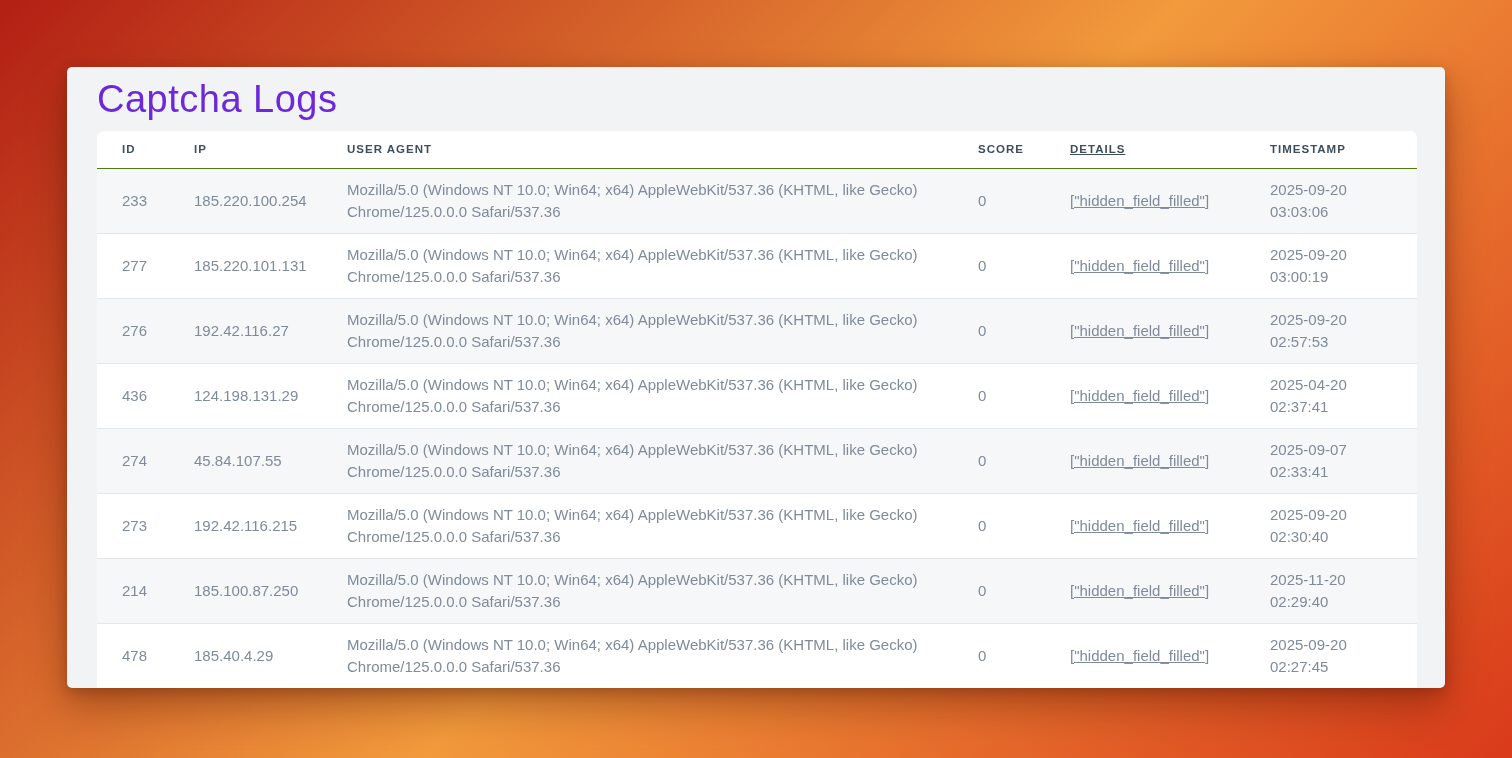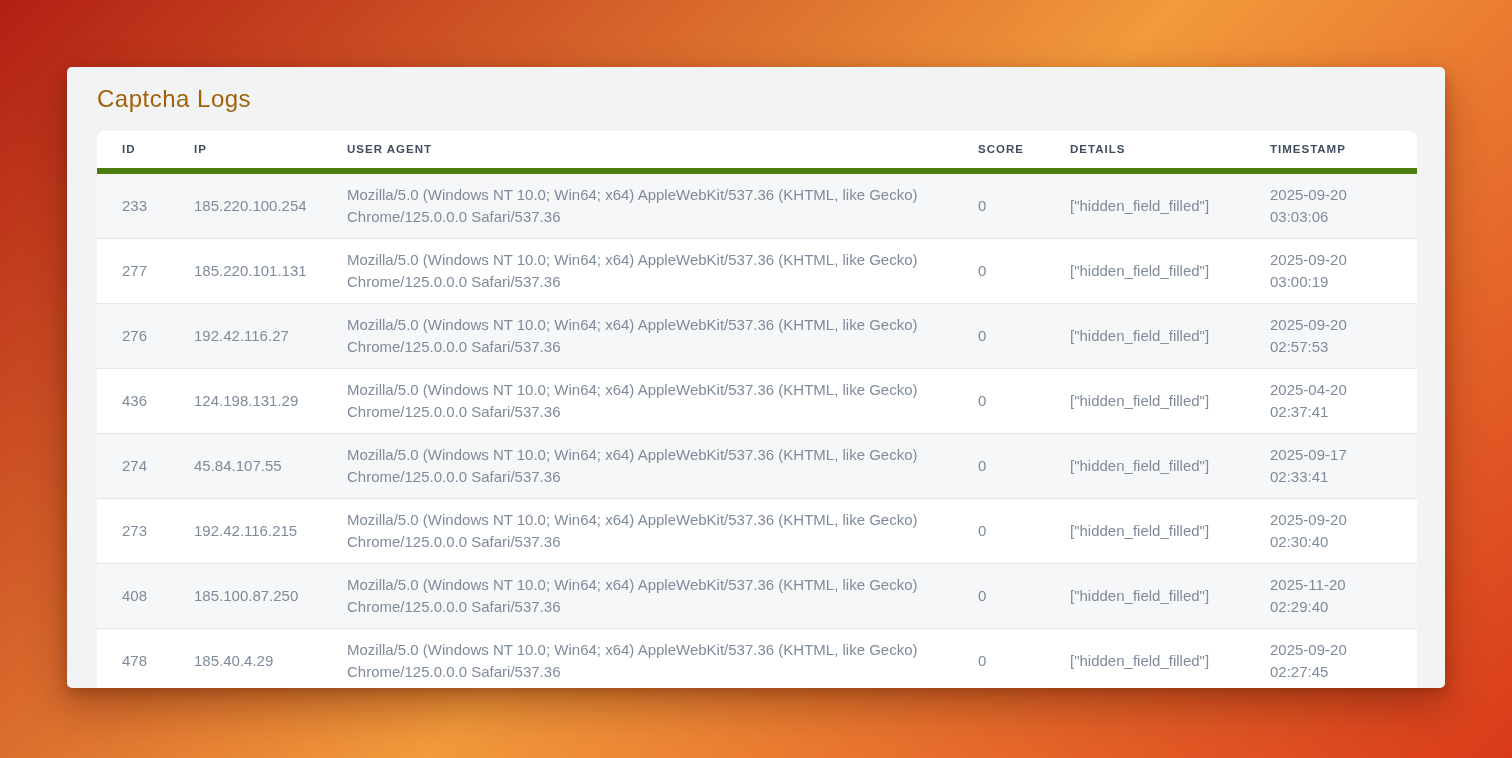--- a/index.html
+++ b/index.html
@@ -16,25 +16,25 @@
     position: absolute;
     left: 67px; top: 67px;
     width: 1378px; height: 621px;
     background: #f2f3f5;
     border-radius: 5px;
     box-shadow: 0 18px 40px rgba(80, 20, 0, 0.40), 0 4px 12px rgba(80, 20, 0, 0.25);
     overflow: hidden;
   }
   .page-title {
     padding: 15px 0 0 30px;
-    font-size: 24px;
+    font-size: 38px;
     line-height: 34px;
     font-weight: 500;
     letter-spacing: 0.5px;
-    color: #a16207;
+    color: #6d28d9;
   }
   .table-wrap {
     margin: 15px 28px 0 30px;
     height: 557px;
     background: #ffffff;
     border-radius: 8px 8px 0 0;
     overflow: hidden;
   }
   table {
     width: 100%;
@@ -45,36 +45,36 @@
   }
   thead th {
     text-align: left;
     font-size: 11.5px;
     line-height: 15px;
     font-weight: 700;
     letter-spacing: 1px;
     color: #3e4d60;
     background: #ffffff;
     padding: 11px 10px 11px 0;
-    border-bottom: 6px solid #4d7c0f;
+    border-bottom: 1px solid #4d7c0f;
     white-space: nowrap;
   }
   tbody td {
     padding: 10px 10px 10px 0;
     line-height: 22px;
     vertical-align: middle;
     overflow-wrap: break-word;
   }
   tbody tr:nth-child(odd) { background: #f6f7f9; }
   tbody tr + tr td { border-top: 1px solid #e4e7ea; }
   .col-id         { width: 97px;  padding-left: 25px; }
   .col-ip         { width: 153px; }
   .col-user_agent { width: 631px; }
   .col-score      { width: 92px;  }
-  .col-details    { width: 200px; }
+  .col-details    { width: 200px; text-decoration: underline; }
   .col-timestamp  { width: 147px; }
 </style>
 </head>
 <body>
 
 <div class="card">
   <h1 class="page-title">Captcha Logs</h1>
   <div class="table-wrap">
     <table>
       <thead>
@@ -119,32 +119,32 @@
             <td class="col-score">0</td>
             <td class="col-details">["hidden_field_filled"]</td>
             <td class="col-timestamp">2025-04-20 02:37:41</td>
           </tr>
           <tr>
             <td class="col-id">274</td>
             <td class="col-ip">45.84.107.55</td>
             <td class="col-user_agent">Mozilla/5.0 (Windows NT 10.0; Win64; x64) AppleWebKit/537.36 (KHTML, like Gecko) Chrome/125.0.0.0 Safari/537.36</td>
             <td class="col-score">0</td>
             <td class="col-details">["hidden_field_filled"]</td>
-            <td class="col-timestamp">2025-09-17 02:33:41</td>
+            <td class="col-timestamp">2025-09-07 02:33:41</td>
           </tr>
           <tr>
             <td class="col-id">273</td>
             <td class="col-ip">192.42.116.215</td>
             <td class="col-user_agent">Mozilla/5.0 (Windows NT 10.0; Win64; x64) AppleWebKit/537.36 (KHTML, like Gecko) Chrome/125.0.0.0 Safari/537.36</td>
             <td class="col-score">0</td>
             <td class="col-details">["hidden_field_filled"]</td>
             <td class="col-timestamp">2025-09-20 02:30:40</td>
           </tr>
           <tr>
-            <td class="col-id">408</td>
+            <td class="col-id">214</td>
             <td class="col-ip">185.100.87.250</td>
             <td class="col-user_agent">Mozilla/5.0 (Windows NT 10.0; Win64; x64) AppleWebKit/537.36 (KHTML, like Gecko) Chrome/125.0.0.0 Safari/537.36</td>
             <td class="col-score">0</td>
             <td class="col-details">["hidden_field_filled"]</td>
             <td class="col-timestamp">2025-11-20 02:29:40</td>
           </tr>
           <tr>
             <td class="col-id">478</td>
             <td class="col-ip">185.40.4.29</td>
             <td class="col-user_agent">Mozilla/5.0 (Windows NT 10.0; Win64; x64) AppleWebKit/537.36 (KHTML, like Gecko) Chrome/125.0.0.0 Safari/537.36</td>

